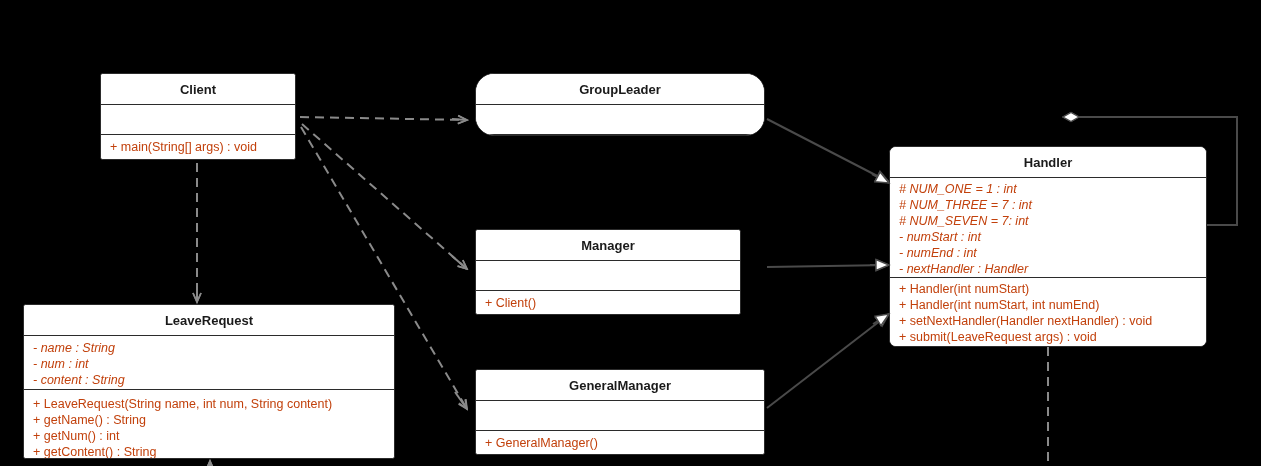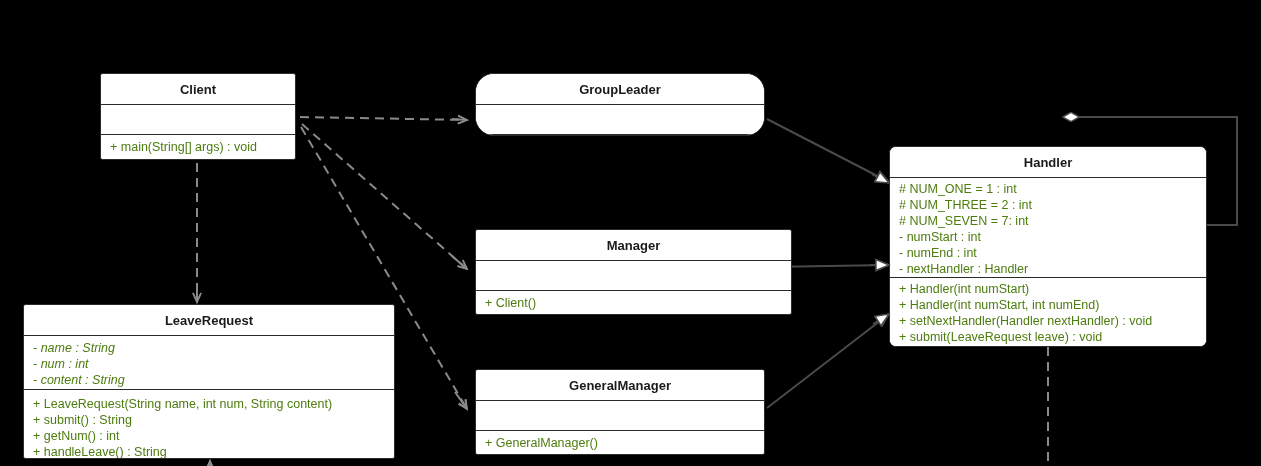--- a/index.html
+++ b/index.html
@@ -48,21 +48,21 @@
   }
   .uml-compartment.last {
     border-bottom: none;
   }
   .uml-compartment.empty {
     height: 30px;
     padding: 0;
   }
   .uml-line {
     font-size: 12.5px;
-    color: #4d7c0f;
+    color: #c2410c;
     line-height: 16px;
     white-space: nowrap;
     overflow: hidden;
   }
   
   #connectors {
     position: absolute;
     left: 0;
     top: 0;
     width: 1261px;
@@ -141,69 +141,69 @@
     <div class="uml-compartment last">
       <div class="uml-line">+ main(String[] args) : void</div>
     </div>
   </div>
 
   <div class="uml-class" style="left:475px; top:26px; width:290px;border-radius:19px;">
     <div class="uml-title">GroupLeader</div>
     <div class="uml-compartment empty"></div>
   </div>
 
-  <div class="uml-class" style="left:475px; top:182px; width:317px; height:86px;">
+  <div class="uml-class" style="left:475px; top:182px; width:266px; height:86px;">
     <div class="uml-title">Manager</div>
     <div class="uml-compartment empty"></div>
     <div class="uml-compartment last">
       <div class="uml-line">+ Client()</div>
       <div class="uml-line">+ handleLeave(LeaveRequest leave) : void</div>
     </div>
   </div>
 
   <div class="uml-class" style="left:475px; top:322px; width:290px; height:86px;">
     <div class="uml-title">GeneralManager</div>
     <div class="uml-compartment empty"></div>
     <div class="uml-compartment last">
       <div class="uml-line">+ GeneralManager()</div>
       <div class="uml-line">+ handleLeave(LeaveRequest leave) : void</div>
     </div>
   </div>
 
   <div class="uml-class" style="left:889px; top:99px; width:318px; height:201px;border-radius:7px;">
     <div class="uml-title">Handler</div>
-    <div class="uml-compartment" style="padding-top:3px; padding-bottom:0px;">
+    <div class="uml-compartment" style="padding-top:3px; padding-bottom:0px;font-style:italic;">
       <div class="uml-line"># NUM_ONE = 1 :  int</div>
-      <div class="uml-line"># NUM_THREE = 2 :  int</div>
+      <div class="uml-line"># NUM_THREE = 7 :  int</div>
       <div class="uml-line"># NUM_SEVEN = 7:  int</div>
       <div class="uml-line">- numStart :  int</div>
       <div class="uml-line">- numEnd :  int</div>
       <div class="uml-line">- nextHandler :  Handler</div>
     </div>
     <div class="uml-compartment last" style="padding-top:3px;">
       <div class="uml-line">+ Handler(int numStart)</div>
       <div class="uml-line">+ Handler(int numStart, int numEnd)</div>
       <div class="uml-line">+ setNextHandler(Handler nextHandler) :  void</div>
-      <div class="uml-line">+ submit(LeaveRequest leave) :  void</div>
+      <div class="uml-line">+ submit(LeaveRequest args) :  void</div>
       <div class="uml-line">+ handleLeave(LeaveRequest leave) :  void</div>
     </div>
   </div>
 
   <div class="uml-class" style="left:23px; top:257px; width:372px; height:155px;">
     <div class="uml-title">LeaveRequest</div>
     <div class="uml-compartment" style="padding-top:4px; padding-bottom:1px;font-style:italic;">
       <div class="uml-line">- name : String</div>
       <div class="uml-line">- num : int</div>
       <div class="uml-line">- content : String</div>
     </div>
     <div class="uml-compartment last" style="padding-top:6px;">
       <div class="uml-line">+ LeaveRequest(String name, int num, String content)</div>
-      <div class="uml-line">+ submit() : String</div>
+      <div class="uml-line">+ getName() : String</div>
       <div class="uml-line">+ getNum() : int</div>
-      <div class="uml-line">+ handleLeave() : String</div>
+      <div class="uml-line">+ getContent() : String</div>
     </div>
   </div>
 
   <svg id="connectors-top" viewBox="0 0 1261 466" width="1261" height="466">
     <defs>
       <marker id="m2-open-arrow" markerWidth="12" markerHeight="12" refX="10" refY="5" orient="auto" markerUnits="userSpaceOnUse">
         <path d="M1,1 L10,5 L1,9" fill="none" stroke="#8a8a8a" stroke-width="1.6"></path>
       </marker>
       <marker id="m2-hollow-triangle" markerWidth="16" markerHeight="14" refX="14" refY="7" orient="auto" markerUnits="userSpaceOnUse">
         <path d="M1,1.5 L14,7 L1,12.5 Z" fill="#ffffff" stroke="#4a4a4a" stroke-width="1.4"></path>

